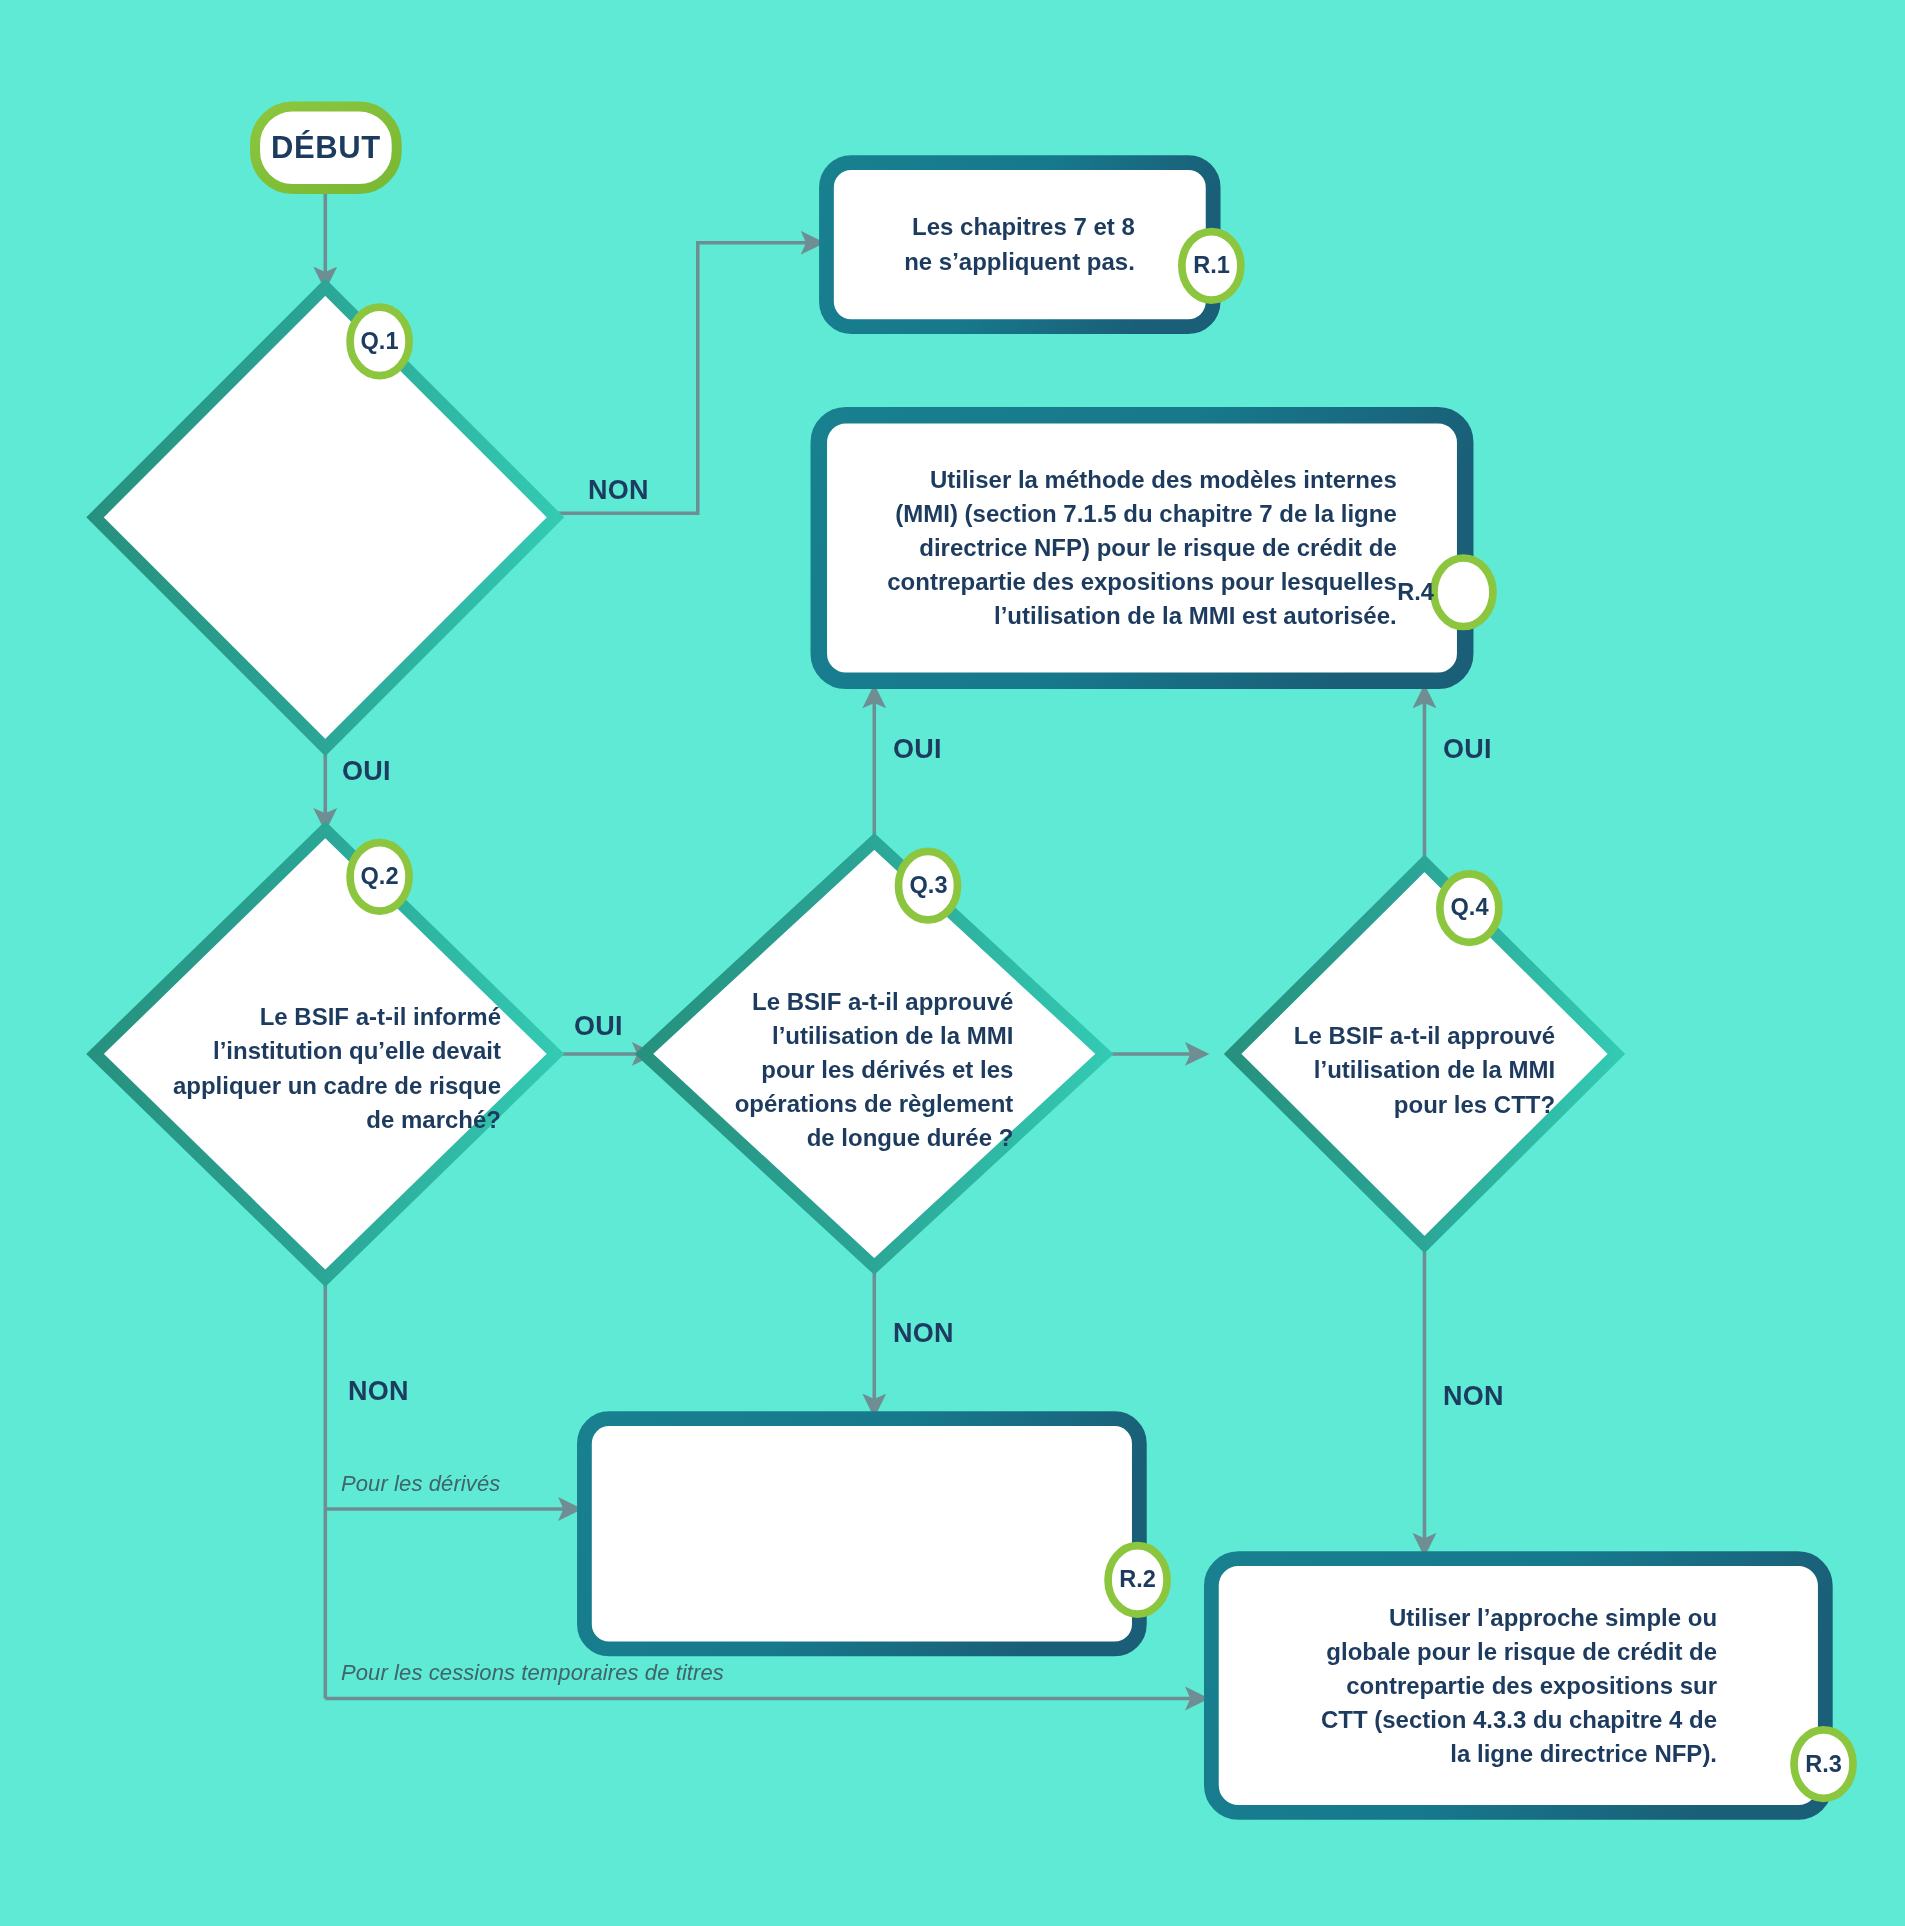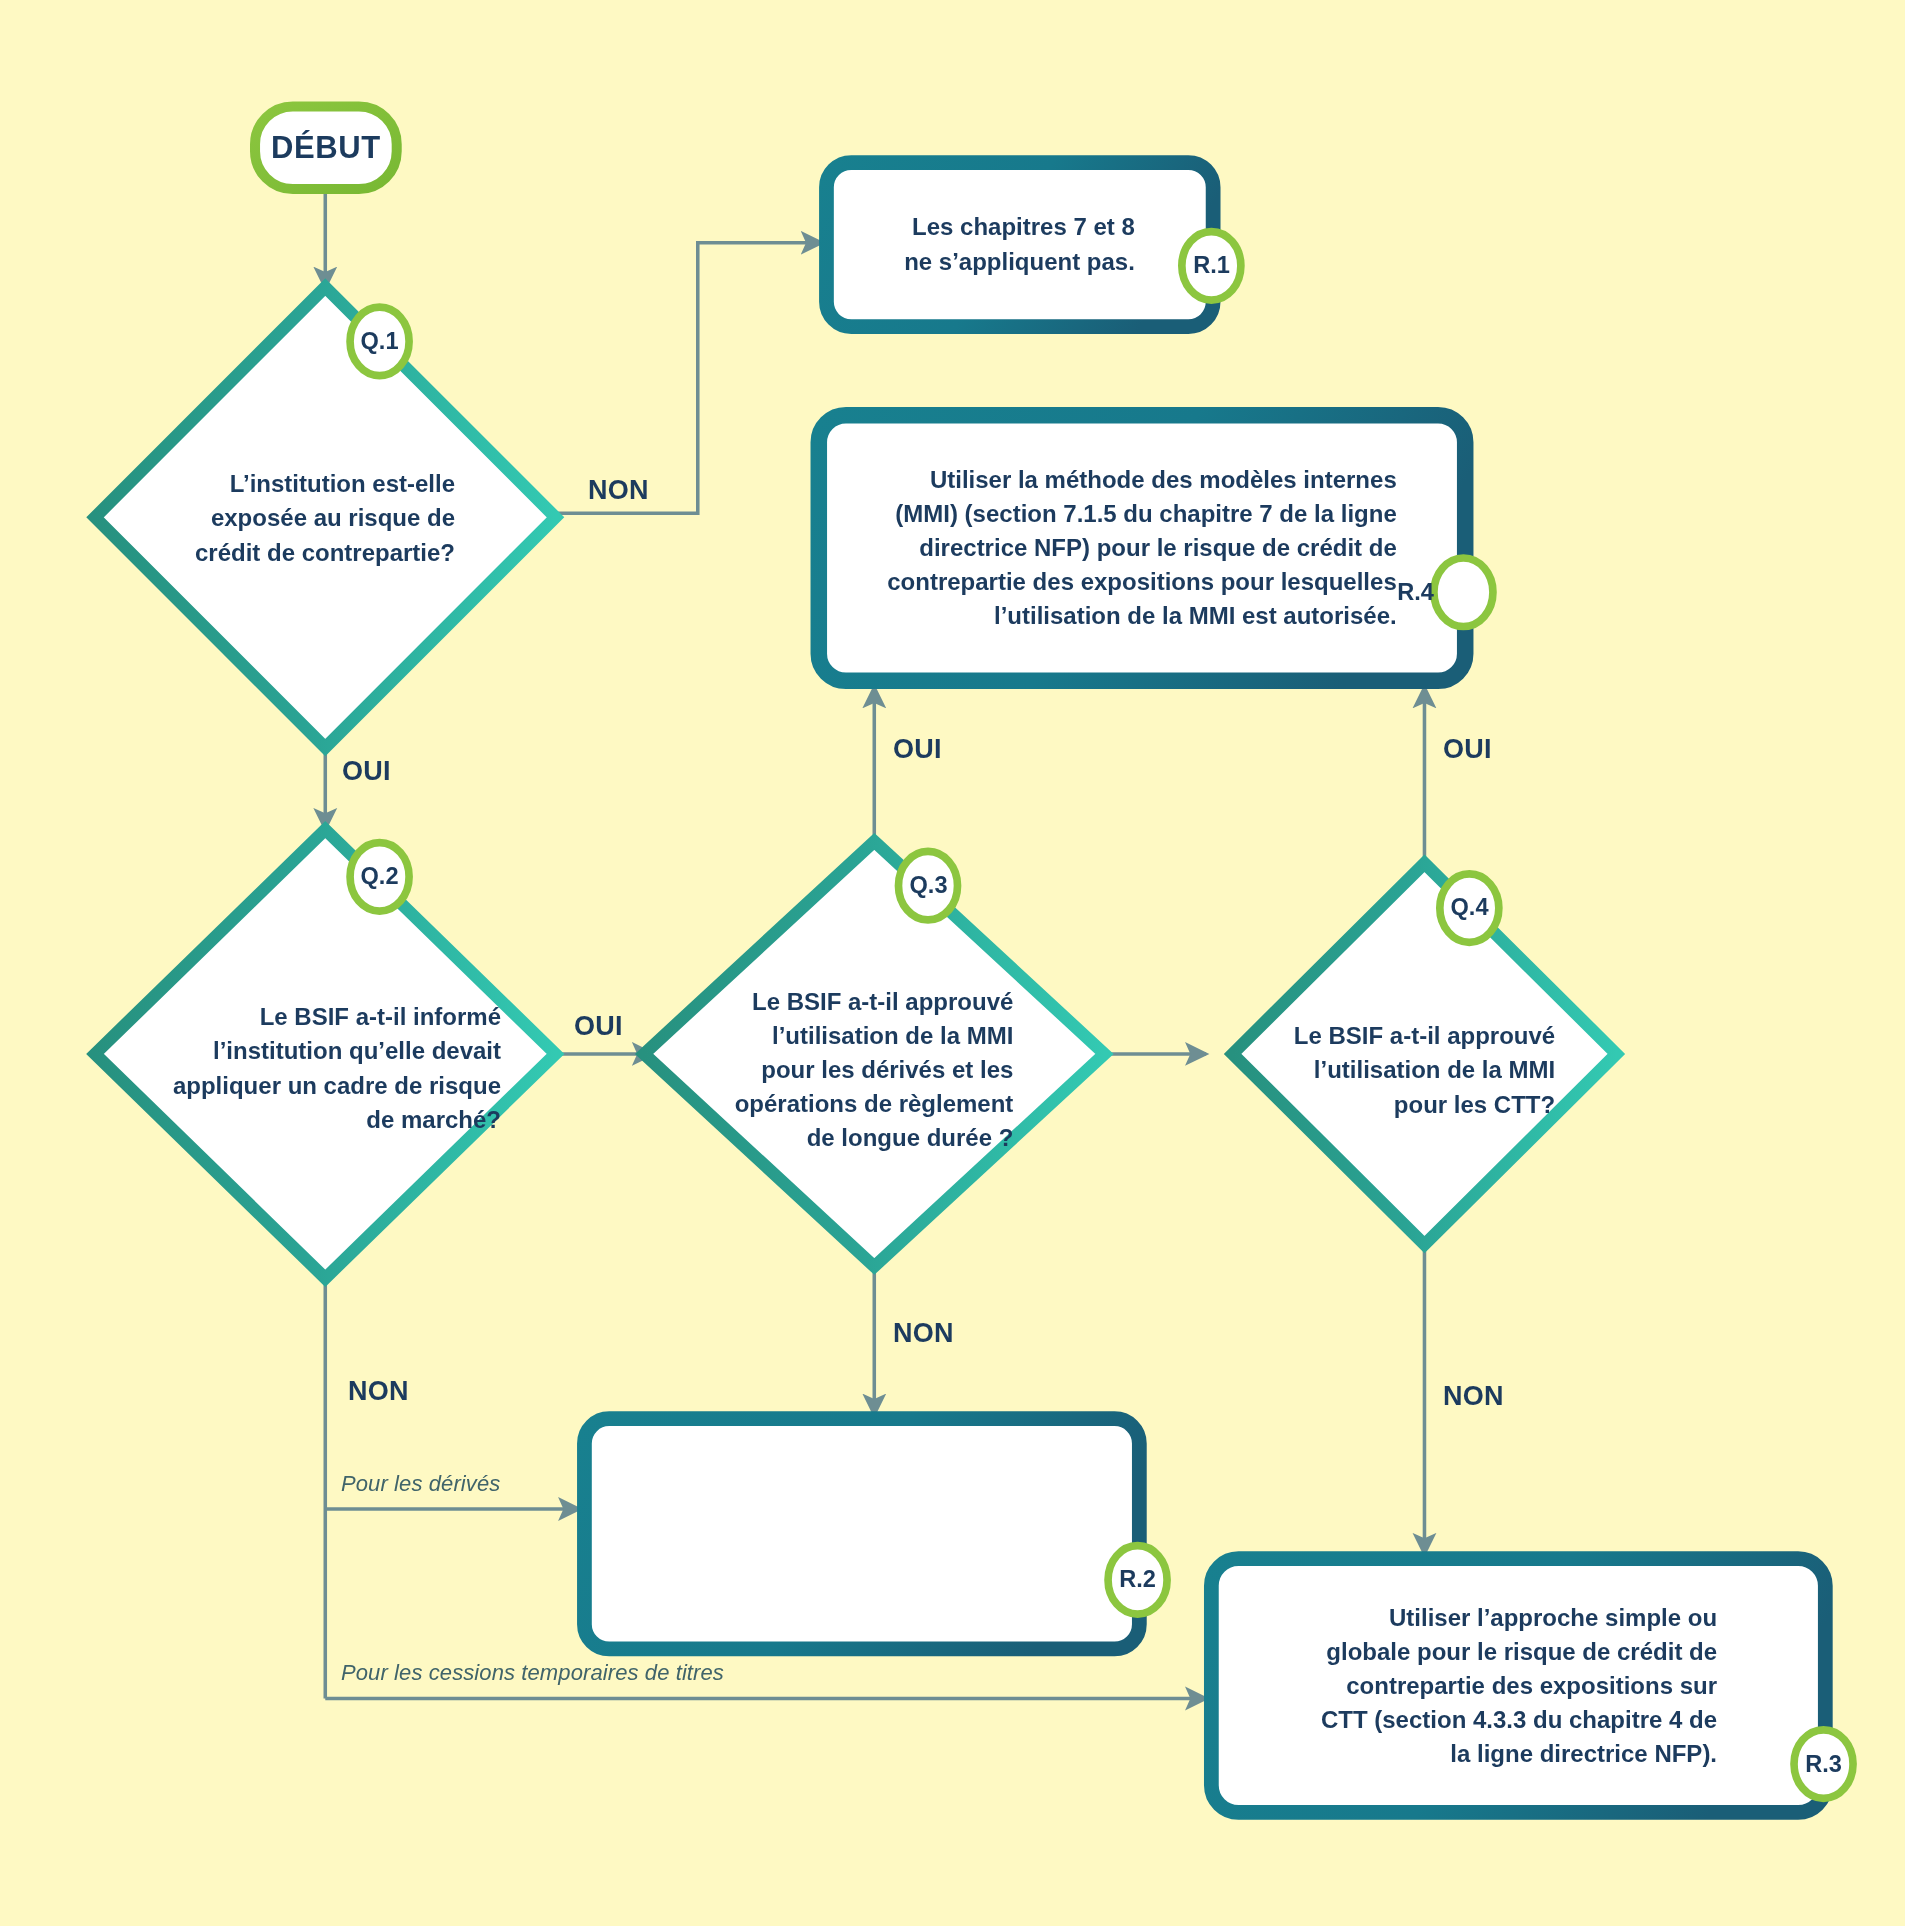--- a/index.html
+++ b/index.html
@@ -7,21 +7,21 @@
     padding: 0;
     background: #ffffff;
   }
   body {
     font-family: "Liberation Sans", sans-serif;
   }
   #canvas {
     position: relative;
     width: 1905px;
     height: 1926px;
-    background: #fef9c3;
+    background: #5eead4;
     overflow: hidden;
   }
   svg.layer {
     position: absolute;
     top: 0;
     left: 0;
     width: 1905px;
     height: 1926px;
   }
   .node-text {
@@ -145,23 +145,20 @@
     <ellipse cx="1572" cy="1500" rx="50" ry="58" fill="#ffffff" stroke="#8CC63F" stroke-width="13"></ellipse>
     <ellipse cx="2489" cy="1538" rx="50" ry="58" fill="#ffffff" stroke="#8CC63F" stroke-width="13"></ellipse>
     <ellipse cx="2052" cy="450" rx="50" ry="58" fill="#ffffff" stroke="#8CC63F" stroke-width="13"></ellipse>
     <ellipse cx="2479" cy="1003" rx="50" ry="58" fill="#ffffff" stroke="#8CC63F" stroke-width="13"></ellipse>
     <ellipse cx="1927" cy="2676" rx="50" ry="58" fill="#ffffff" stroke="#8CC63F" stroke-width="13"></ellipse>
     <ellipse cx="3089" cy="2988" rx="50" ry="58" fill="#ffffff" stroke="#8CC63F" stroke-width="13"></ellipse>
   </svg>
 
   <div class="start-text" style="left:255px; top:106px; width:142px; height:83px;">DÉBUT</div>
 
-  <div class="node-text" style="left:154px; top:455px; width:342px; height:127px; font-size:24px;">L’institution est-elle
-exposée au risque de
-crédit de contrepartie?</div>
 
   <div class="node-text" style="left:148px; top:983px; width:378px; height:171px; font-size:24px;">Le BSIF a-t-il informé
 l’institution qu’elle devait
 appliquer un cadre de risque
 de marché?</div>
 
   <div class="node-text" style="left:697px; top:968px; width:354px; height:204px; font-size:24px;">Le BSIF a-t-il approuvé
 l’utilisation de la MMI
 pour les dérivés et les
 opérations de règlement

